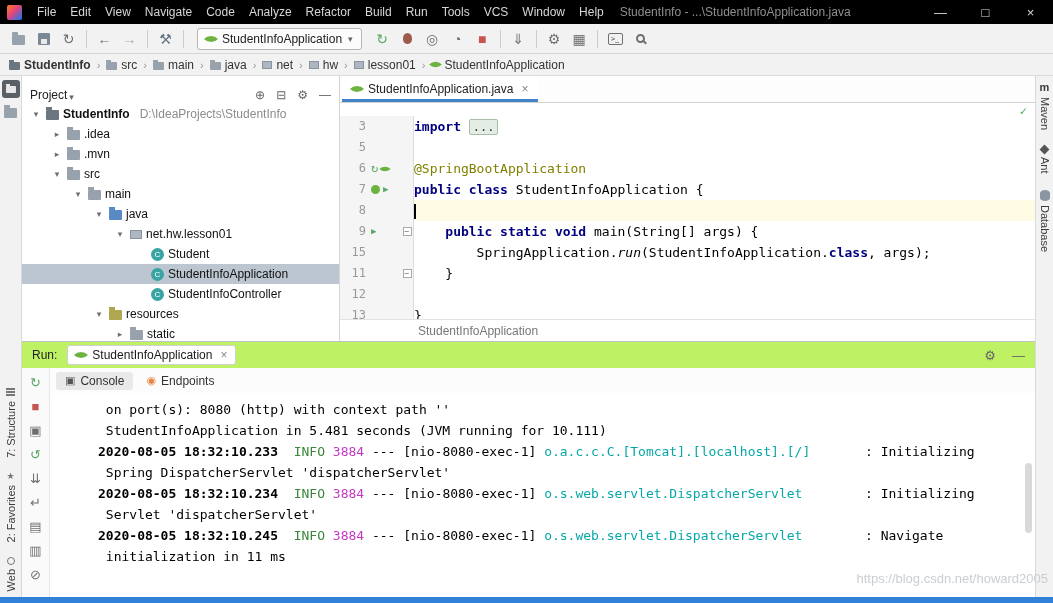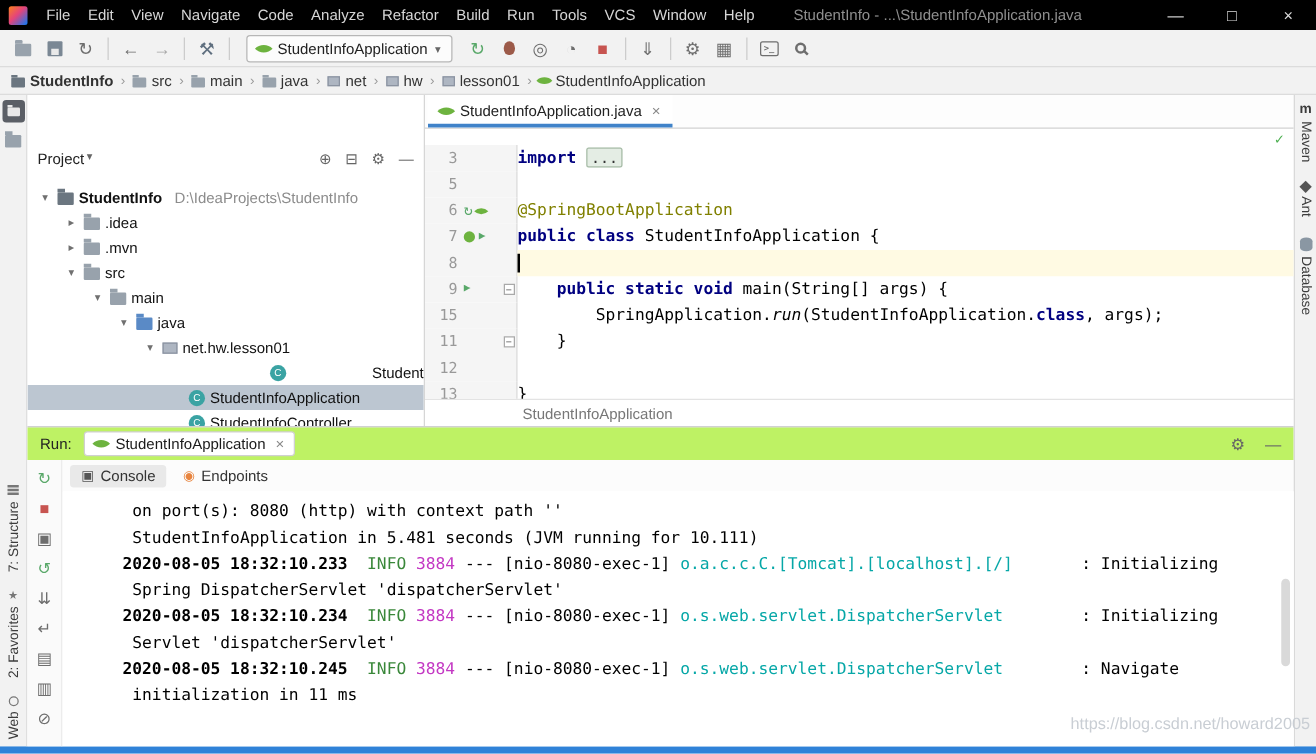--- a/index.html
+++ b/index.html
@@ -5,21 +5,21 @@
 *{margin:0;padding:0;box-sizing:border-box;}
 html,body{width:1053px;height:603px;overflow:hidden;}
 body{font-family:"Liberation Sans",sans-serif;font-size:12px;color:#1a1a1a;background:#fff;position:relative;}
 
 
 .titlebar{height:24px;background:var(--titlebar-bg);display:flex;align-items:center;}
 .logo{width:15px;height:15px;margin:0 8px 0 7px;border-radius:2px;
   background:linear-gradient(135deg,#fc801d,#e4447b 45%,#087cfa);flex-shrink:0;}
 .menubar{display:flex;align-items:center;height:100%;}
 .menu-item{padding:0 7px;color:#d6d6d6;font-size:12px;line-height:24px;}
-.win-title{margin-left:24px;color:#8f8f8f;white-space:nowrap;overflow:hidden;flex:0 1 auto;text-align:right;}
+.win-title{margin-left:9px;color:#8f8f8f;white-space:nowrap;overflow:hidden;flex:0 1 auto;text-align:right;}
 .win-controls{margin-left:auto;display:flex;height:100%;}
 .win-btn{width:45px;display:flex;align-items:center;justify-content:center;color:#dcdcdc;font-size:13px;}
 
 
 .toolbar{height:30px;background:var(--panel-bg);border-bottom:1px solid #d5d5d5;display:flex;align-items:center;padding:0 6px;}
 .tb-icon{width:25px;height:22px;display:flex;align-items:center;justify-content:center;font-size:14px;color:#6e6e6e;}
 .tb-sep{width:1px;height:18px;background:#cccccc;margin:0 5px;flex-shrink:0;}
 .run-combo{display:flex;align-items:center;gap:6px;border:1px solid #b6b6b6;background:#fcfcfc;border-radius:3px;height:22px;padding:0 8px;margin:0 8px;}
 .combo-label{font-size:12px;color:#222;}
 .combo-caret{font-size:9px;color:#666;}
@@ -65,21 +65,21 @@
 .v-label-right{writing-mode:vertical-rl;font-size:11px;color:#3c3c3c;}
 .ls-structure{width:9px;height:2px;background:#777;box-shadow:0 3px 0 #777,0 6px 0 #777;margin-bottom:7px;}
 .ls-favorites{color:#777;font-size:9px;line-height:9px;}
 .ls-web{width:8px;height:8px;border:1.5px solid #777;border-radius:50%;}
 .stripe-right{width:18px;background:var(--panel-bg);border-left:1px solid #d9d9d9;display:flex;flex-direction:column;align-items:center;padding-top:5px;gap:16px;}
 .m-icon{font-weight:bold;font-size:11px;color:#3b3b3b;}
 .ant-icon{width:7px;height:7px;background:#555;transform:rotate(45deg);display:inline-block;}
 
 
 .project{width:318px;border-right:1px solid #d6d6d6;display:flex;flex-direction:column;background:#fff;}
-.project-header{height:26px;display:flex;align-items:flex-start;padding:0 8px;gap:2px;margin-top:44px;}
+.project-header{height:26px;display:flex;align-items:flex-end;padding:0 8px;gap:2px;}
 .ph-title{color:#222;}
 .ph-caret{font-size:9px;color:#666;}
 .ph-icons{margin-left:auto;display:flex;gap:11px;color:#666;font-size:12px;}
 .ph-icons span{cursor:default;}
 .tree{flex:1;overflow:hidden;padding-top:2px;}
 .tree-row{display:flex;align-items:center;height:20px;gap:4px;white-space:nowrap;}
 .tree-row.selected{background:var(--selection);}
 .tree-chevron{width:12px;color:#707070;font-size:9px;text-align:center;flex-shrink:0;}
 .tico{flex-shrink:0;display:inline-block;}
 .tico-project{width:13px;height:10px;background:#6b7680;border-radius:1px;position:relative;margin-top:2px;}
@@ -327,21 +327,21 @@
               <div class="tree-row" style="padding-left: 71px;">
                 <span class="tree-chevron">▾</span>
                 <span class="tico tico-src"></span>
                 <span class="tree-label">java</span>
               </div>
               <div class="tree-row" style="padding-left: 92px;">
                 <span class="tree-chevron">▾</span>
                 <span class="tico tico-package"></span>
                 <span class="tree-label">net.hw.lesson01</span>
               </div>
-              <div class="tree-row" style="padding-left: 113px; justify-content: space-between;">
+              <div class="tree-row" style="padding-left: 113px;">
                 <span class="tree-chevron"></span>
                 <span class="tico tico-class"></span>
                 <span class="tree-label">Student</span>
               </div>
               <div class="tree-row selected" style="padding-left: 113px;">
                 <span class="tree-chevron"></span>
                 <span class="tico tico-class"></span>
                 <span class="tree-label">StudentInfoApplication</span>
               </div>
               <div class="tree-row" style="padding-left: 113px;">

